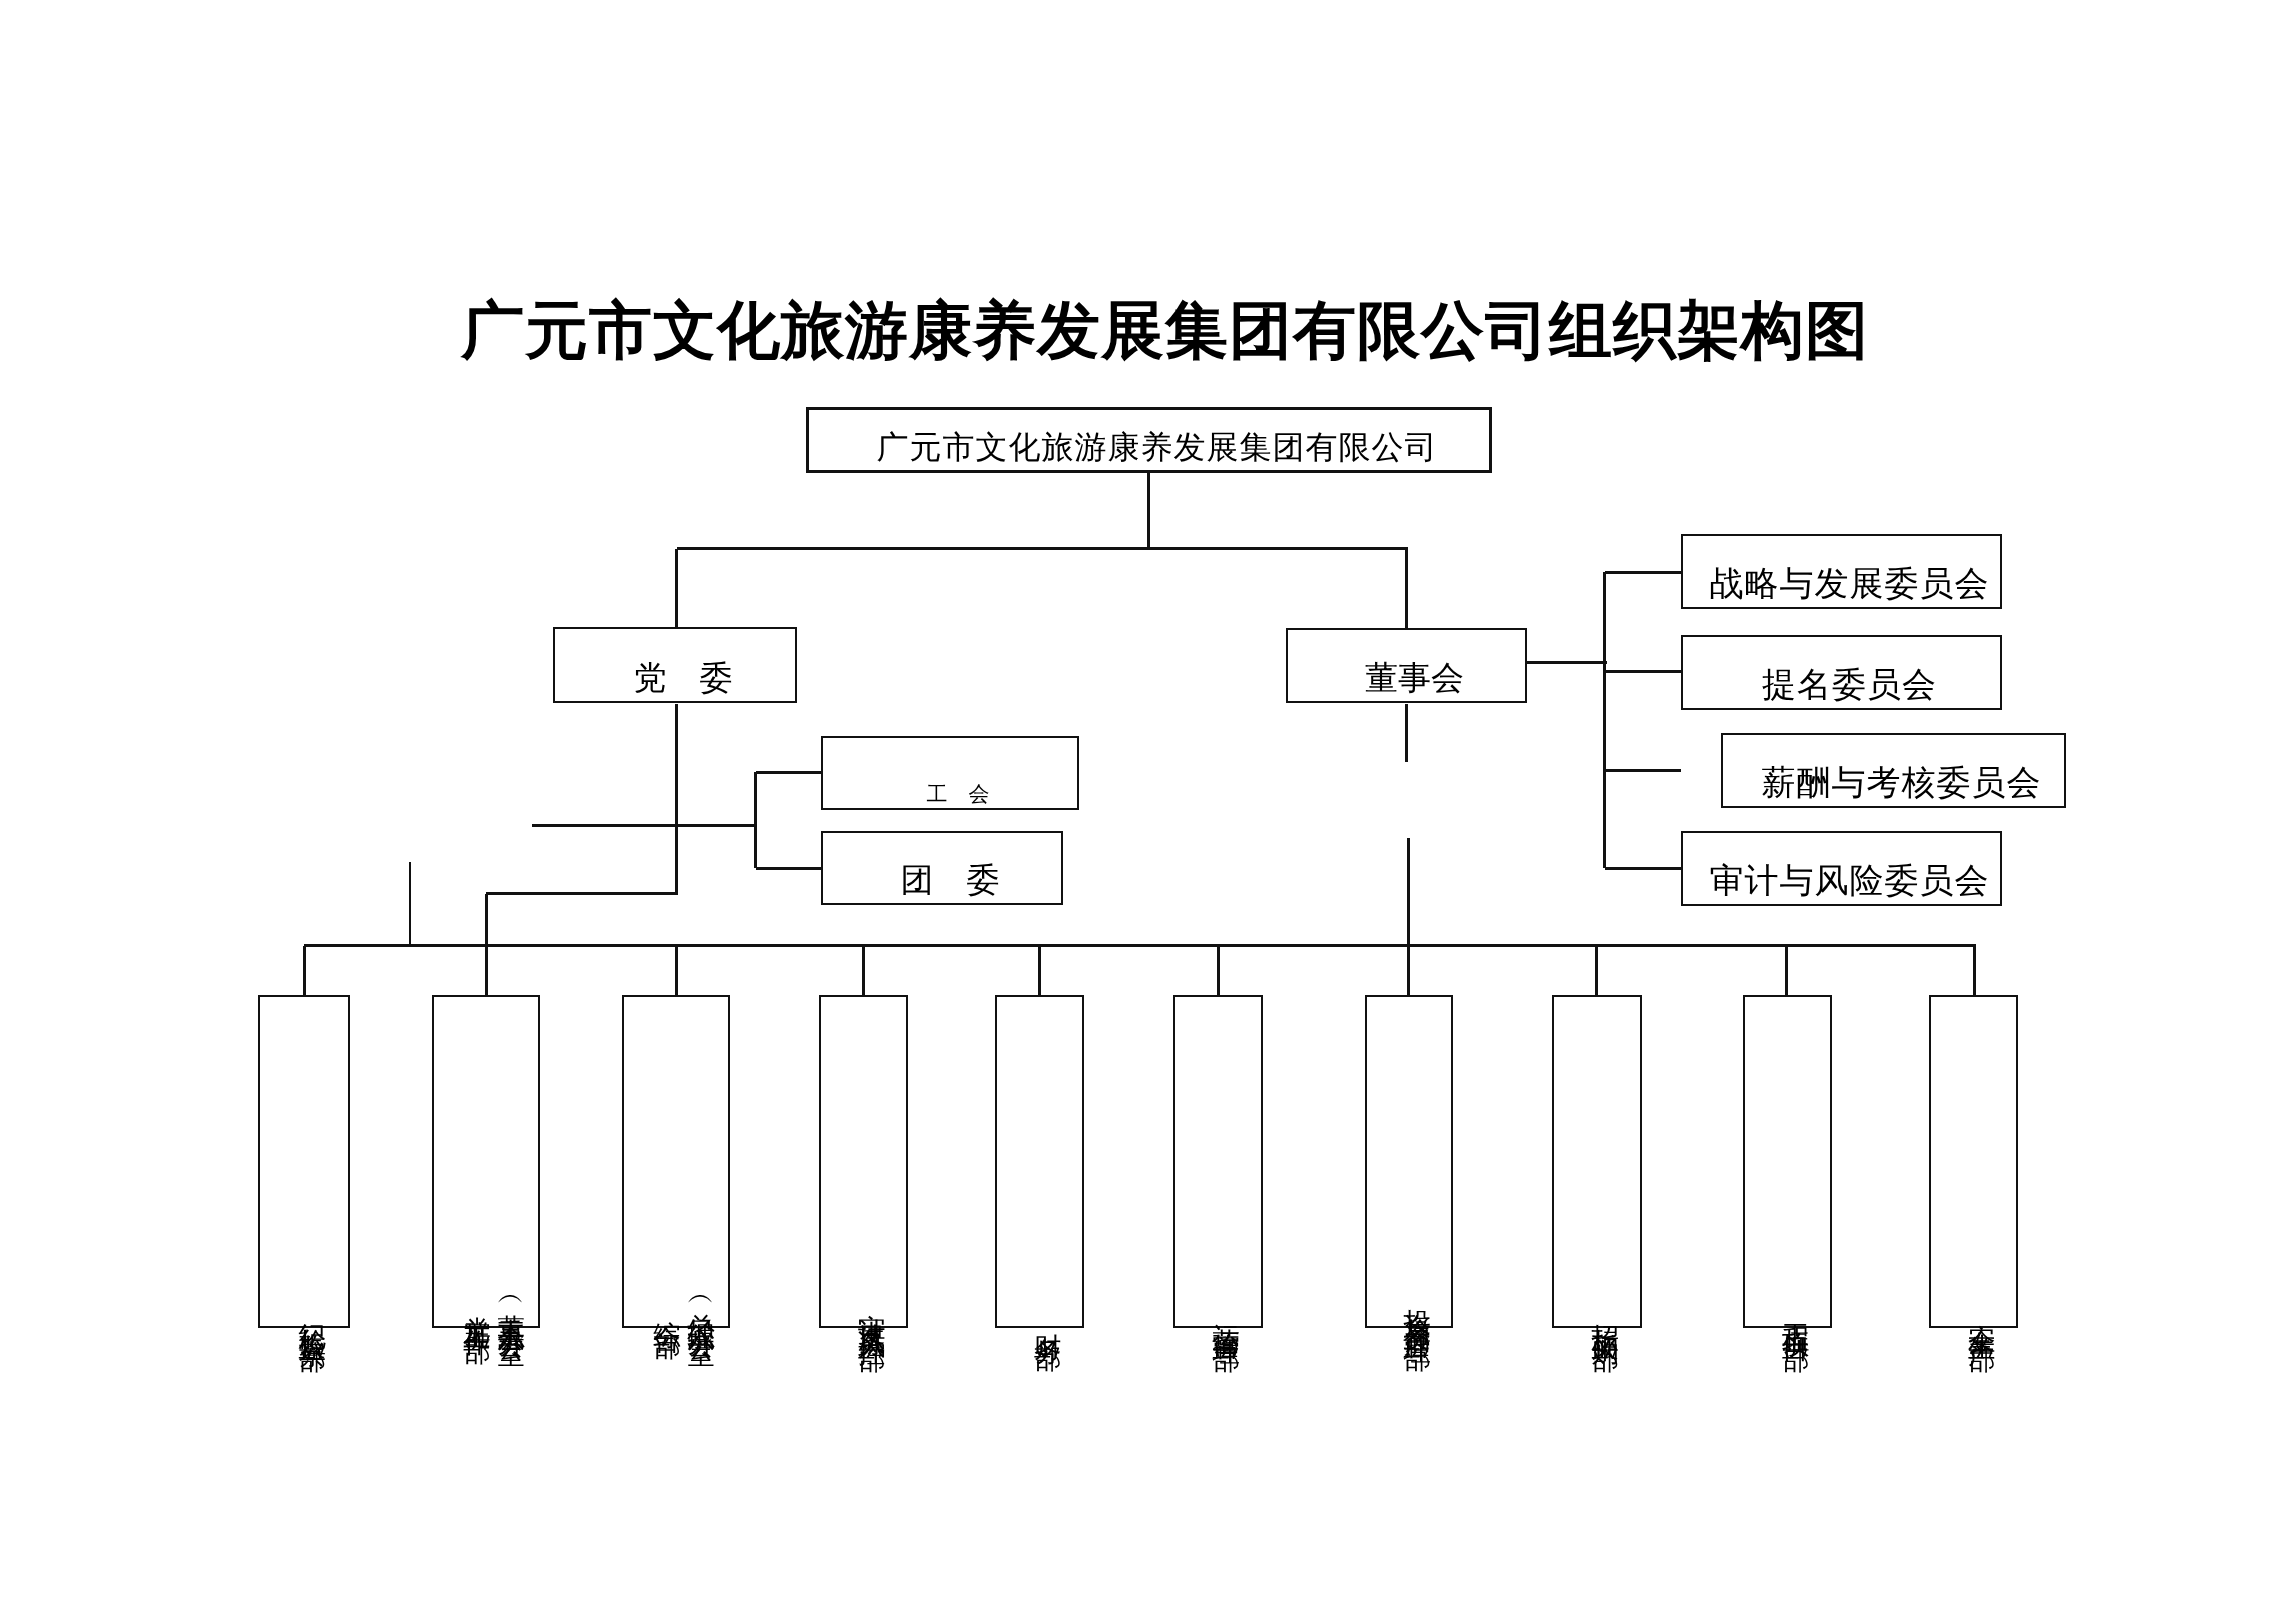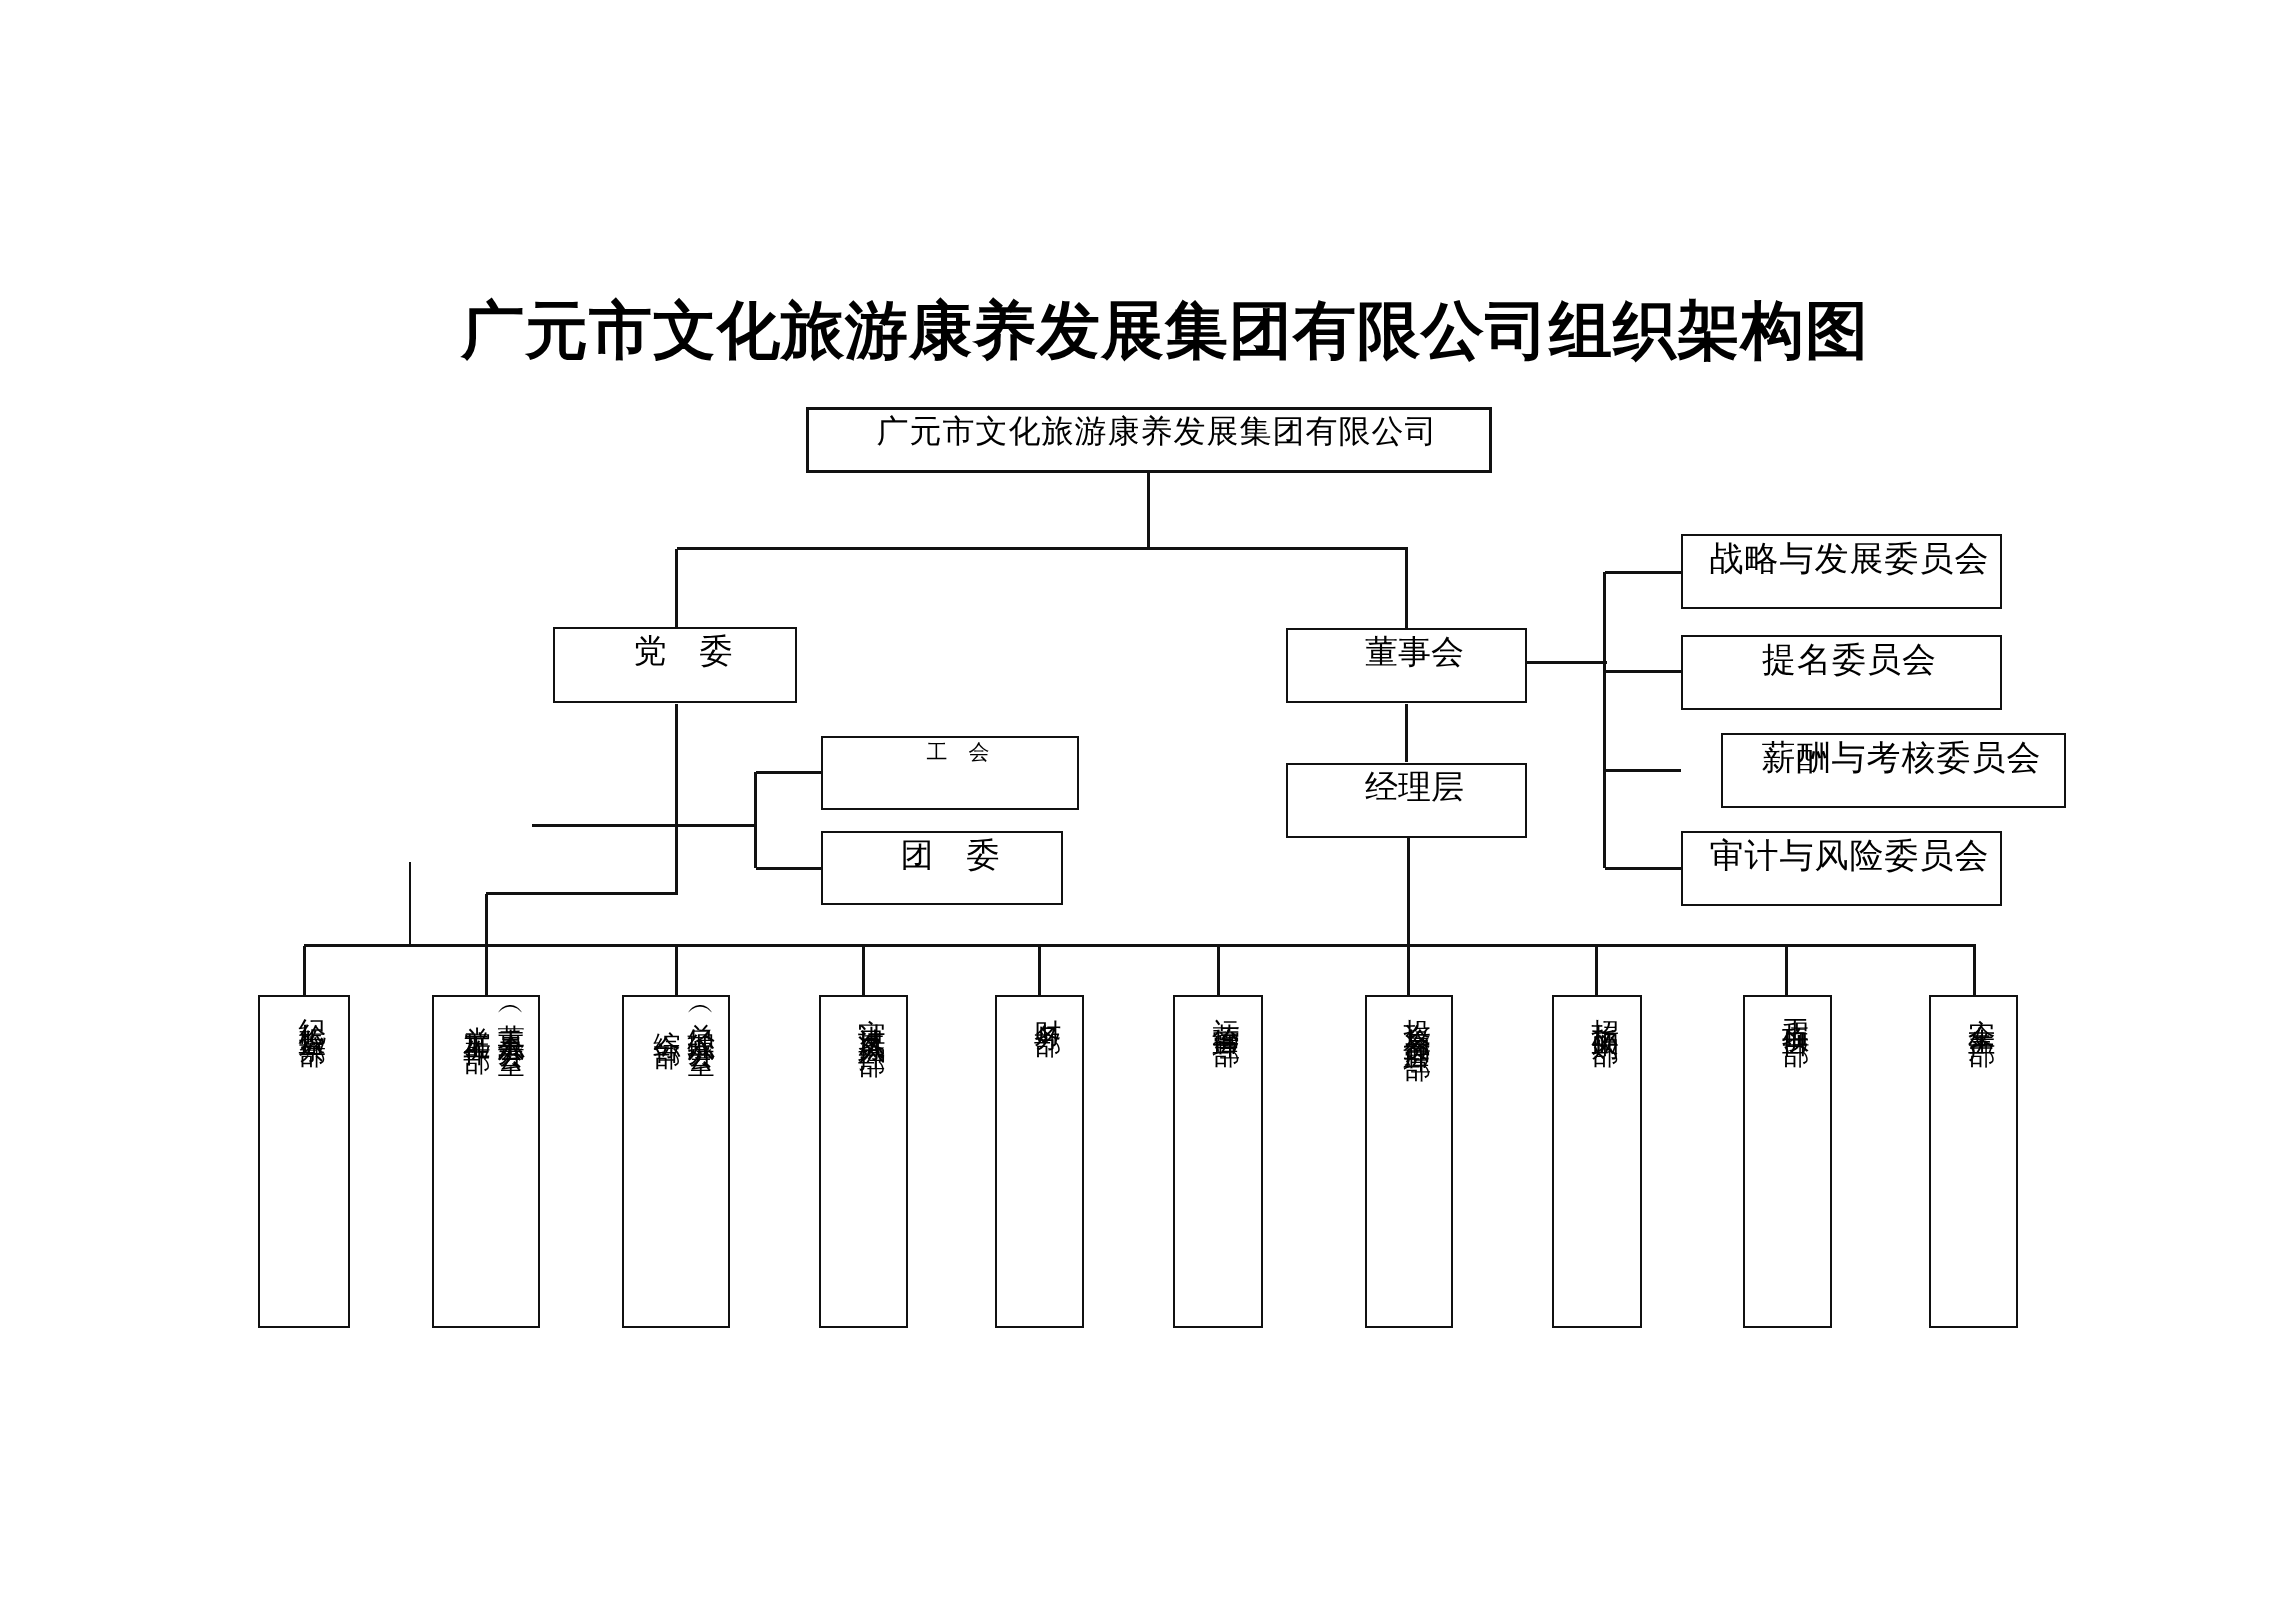--- a/index.html
+++ b/index.html
@@ -8,21 +8,21 @@
     font-family:"Liberation Serif","DejaVu Serif",serif;color:#000;
     overflow:hidden;
   }
   #page-title{
     position:absolute;left:421px;top:286px;width:1382px;height:90px;
     font-size:63px;font-weight:bold;text-align:center;line-height:90px;
     letter-spacing:1px;white-space:nowrap;margin-left:40px;
   }
   .box{
     position:absolute;box-sizing:border-box;border:2.9px solid #111;background:#fff;
-    display:flex;align-items:flex-start;justify-content:center;text-align:center;padding-left:16px;
+    display:flex;align-items:flex-end;justify-content:center;text-align:center;padding-left:16px;
   }
   .box.thick{border-width:3.9px;}
   #root-box{left:806px;top:407px;width:686px;height:66px;font-size:32px;letter-spacing:1px;}
   #party-box{left:553px;top:627px;width:244px;height:76px;font-size:33px;}
   #board-box{left:1286px;top:628px;width:241px;height:75px;font-size:33px;}
   #management-box{left:1286px;top:763px;width:241px;height:75px;font-size:33px;}
   #discipline-box{left:289px;top:789px;width:243px;height:74px;font-size:33px;}
   #union-box{left:821px;top:736px;width:258px;height:74px;font-size:21px;}
   #youth-box{left:821px;top:831px;width:242px;height:74px;font-size:33px;}
   .committee{font-size:34px;letter-spacing:1px;}
@@ -88,23 +88,20 @@
   </div>
 
   <div class="box" id="party-box">
     <span>党　委</span>
   </div>
 
   <div class="box" id="board-box">
     <span>董事会</span>
   </div>
 
-  <div class="box" id="management-box">
-    <span>经理层</span>
-  </div>
 
 
   <div class="box" id="union-box">
     <span>工　会</span>
   </div>
 
   <div class="box" id="youth-box">
     <span>团　委</span>
   </div>
 

